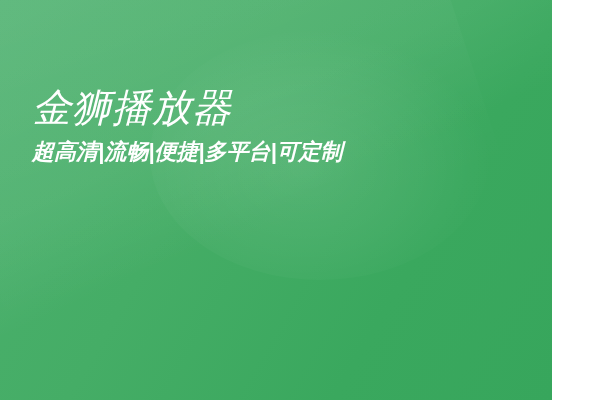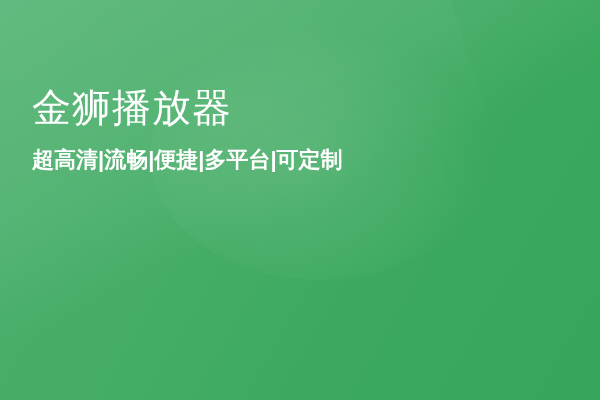--- a/index.html
+++ b/index.html
@@ -8,28 +8,29 @@
   }
   body {
     width: 600px;
     height: 400px;
     overflow: hidden;
     font-family: "Liberation Sans", "DejaVu Sans", sans-serif;
   }
 
   #banner {
     position: relative;
-    width: 600px;
+    width: 552px;
     height: 400px;
     box-sizing: border-box;
     background-color: #3da85f;
     background-image:
       linear-gradient(155deg, rgba(255,255,255,0.085) 0%, rgba(255,255,255,0.06) 34%, rgba(255,255,255,0.0) 52%, rgba(0,0,0,0.0) 100%),
       linear-gradient(120deg, #4bb06d 0%, #45ad66 38%, #3aa85e 72%, #37a65c 100%);
     overflow: hidden;
+    font-style: italic;
   }
 
   
   #bg-glow {
     position: absolute;
     left: 150px;
     top: 30px;
     width: 340px;
     height: 250px;
     border-radius: 50%;
@@ -64,21 +65,21 @@
     letter-spacing: 1px;
     margin: 0;
     white-space: nowrap;
   }
 
   #subtitle {
     color: #ffffff;
     font-size: 22px;
     line-height: 32px;
     font-weight: bold;
-    margin: 12px 0 0 0;
+    margin: 4px 0 0 0;
     letter-spacing: 0px;
     white-space: nowrap;
   }
 
   #description {
     color: #ffffff;
     font-size: 14px;
     line-height: 28px;
     font-weight: normal;
     margin: 4px 0 0 0;

